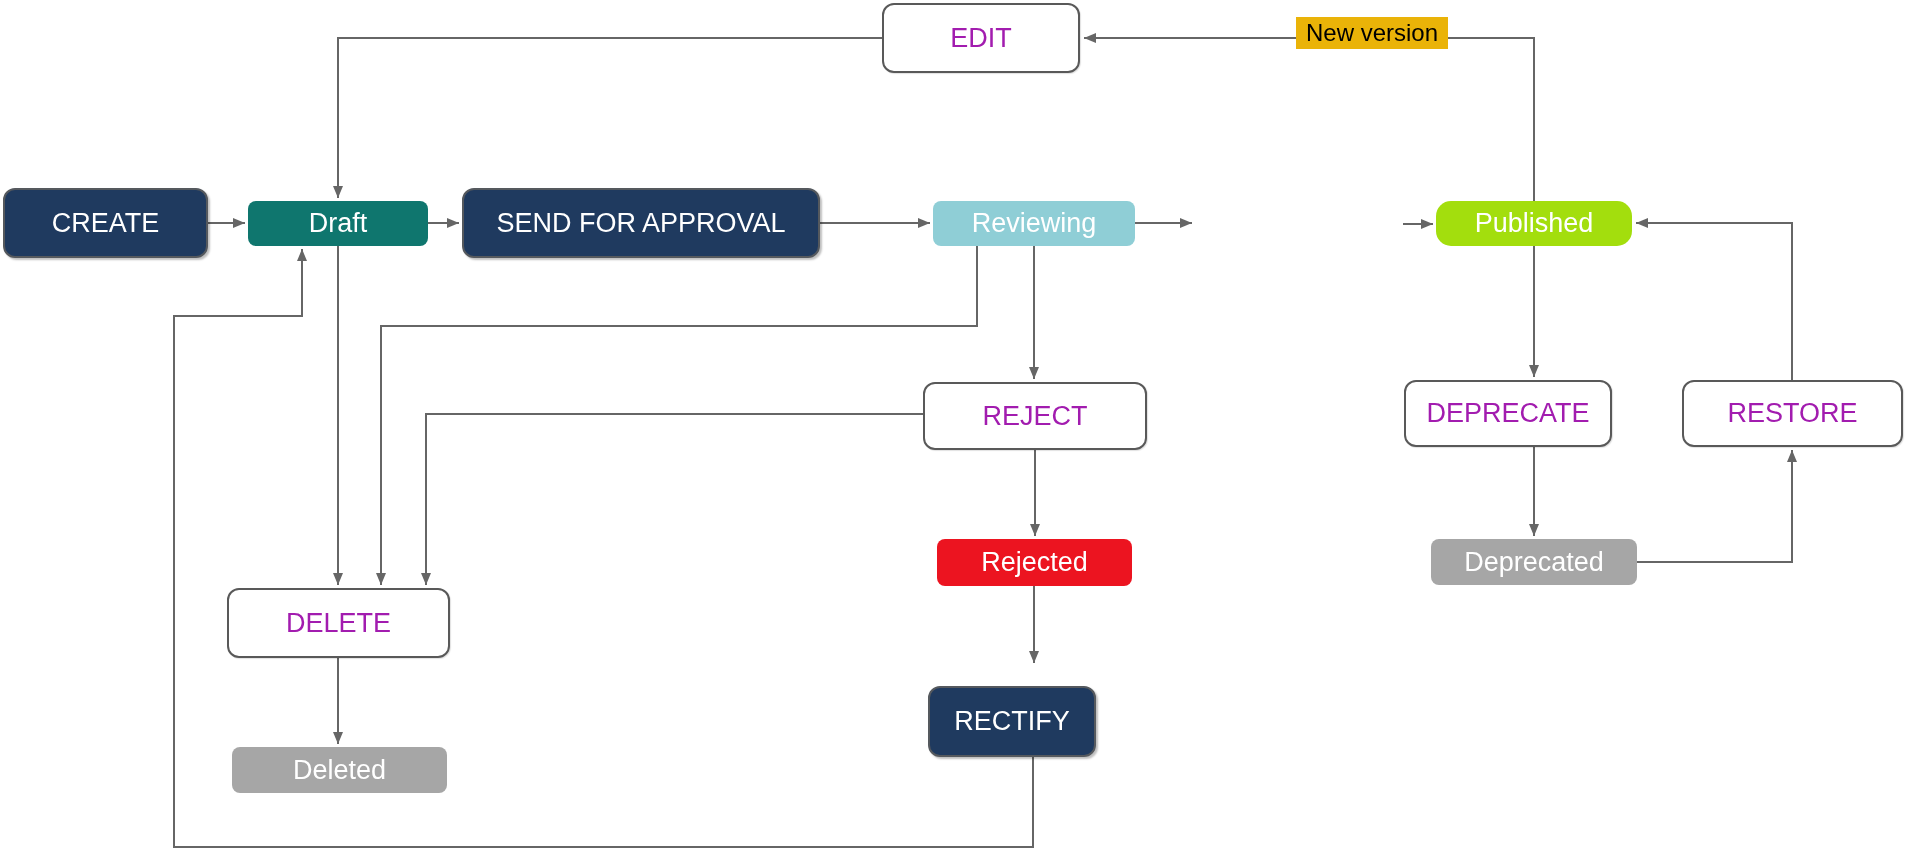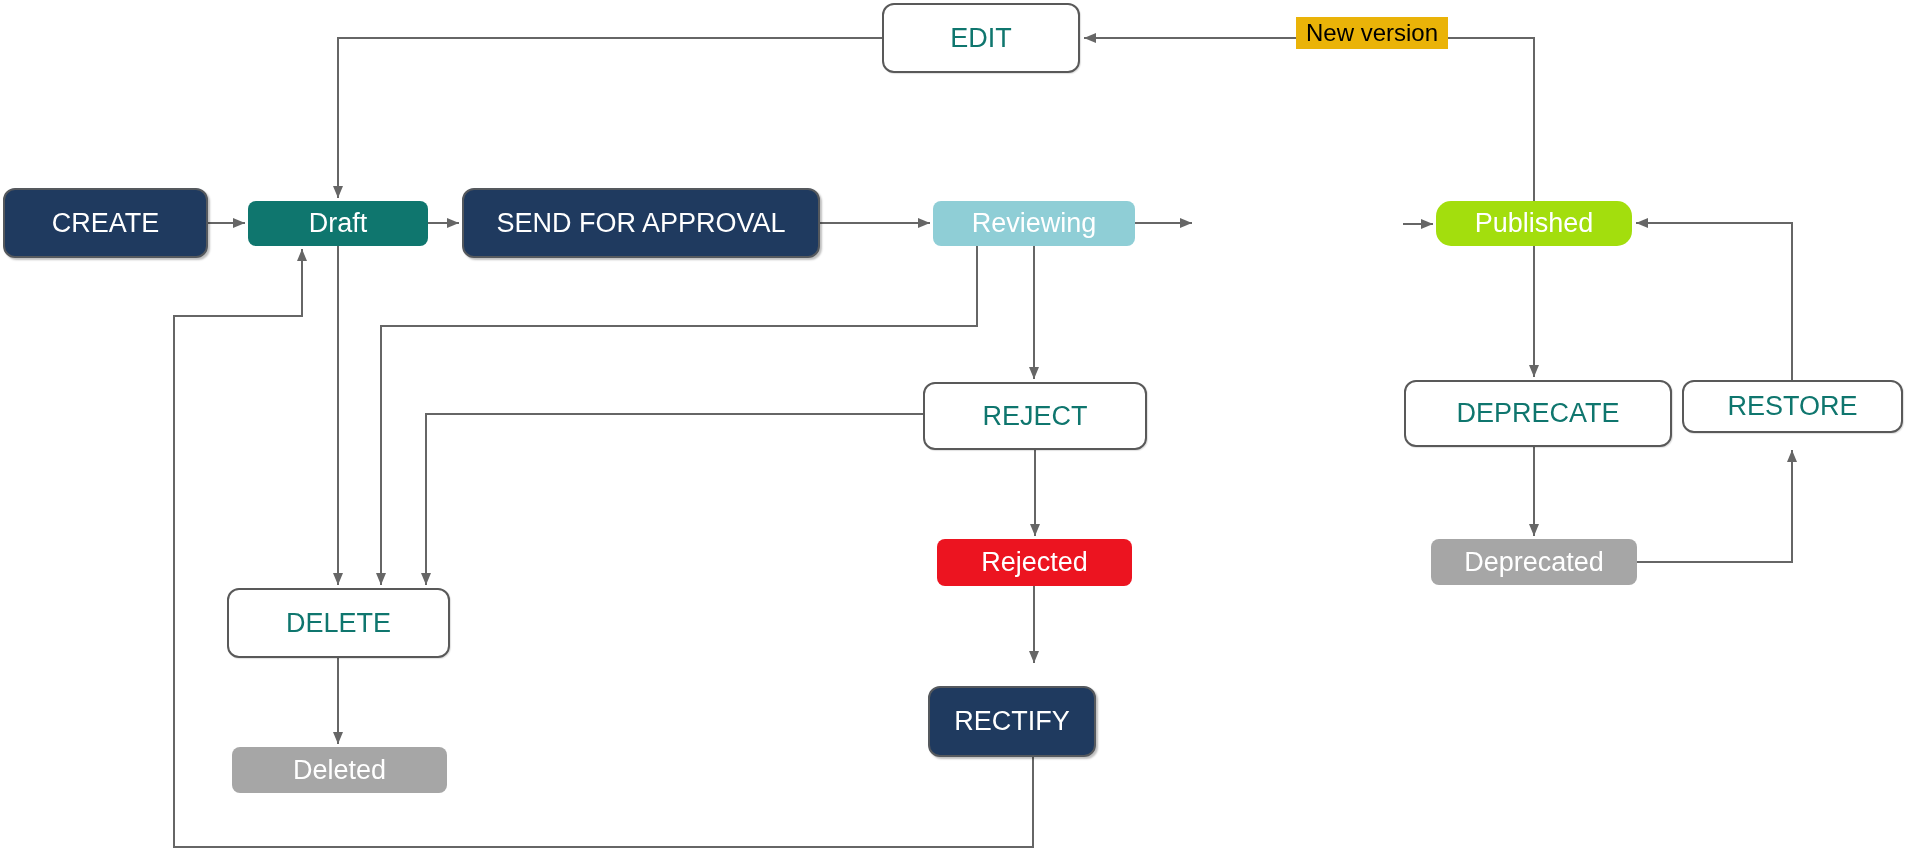--- a/index.html
+++ b/index.html
@@ -20,21 +20,21 @@
     cursor:default;
   }
   
   .action{
     background:#1f3a5f;color:#ffffff;
     border:2px solid #55595e;border-radius:12px;
     box-shadow:2px 2px 2px rgba(0,0,0,0.25);
   }
   
   .outline{
-    background:#ffffff;color:#0f766e;
+    background:#ffffff;color:#a21caf;
     border:2px solid #595959;border-radius:12px;
     box-shadow:1px 1px 1px rgba(0,0,0,0.12);
   }
   
   .state{
     color:#ffffff;border:none;border-radius:8px;
   }
   .fill-draft{background:#0f766e;}
   .fill-reviewing{background:#8fced6;}
   .fill-published{background:#a3de0d;border-radius:15px;}
@@ -47,22 +47,22 @@
   #n-sfa        {left:462px; top:188px; width:358px; height:70px;}
   #n-reviewing  {left:933px; top:201px; width:202px; height:45px;}
   #n-publish    {left:1195px;top:190px; width:208px; height:68px;}
   #n-published  {left:1436px;top:201px; width:196px; height:45px;}
   #n-edit       {left:882px; top:3px;   width:198px; height:70px;}
   #n-reject     {left:923px; top:382px; width:224px; height:68px;}
   #n-rejected   {left:937px; top:539px; width:195px; height:47px;}
   #n-rectify    {left:928px; top:686px; width:168px; height:71px;}
   #n-delete     {left:227px; top:588px; width:223px; height:70px;}
   #n-deleted    {left:232px; top:747px; width:215px; height:46px;}
-  #n-deprecate  {left:1404px;top:380px; width:268px; height:67px;}
-  #n-restore    {left:1682px;top:380px; width:221px; height:53px;}
+  #n-deprecate  {left:1404px;top:380px; width:208px; height:67px;}
+  #n-restore    {left:1682px;top:380px; width:221px; height:67px;}
   #n-deprecated {left:1431px;top:539px; width:206px; height:46px;}
 
   .edge-label{
     position:absolute;
     left:1296px;top:17px;
     padding:2px 10px;
     background:#eab308;
     color:#000000;
     font-size:24px;
     white-space:nowrap;

